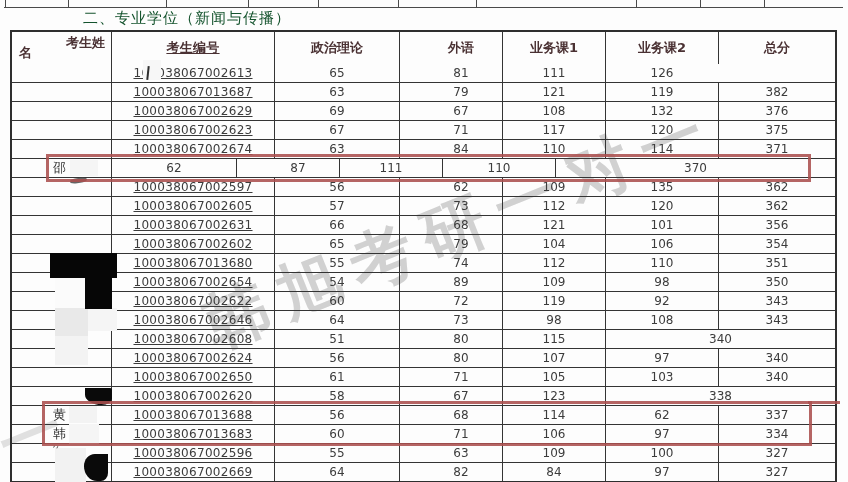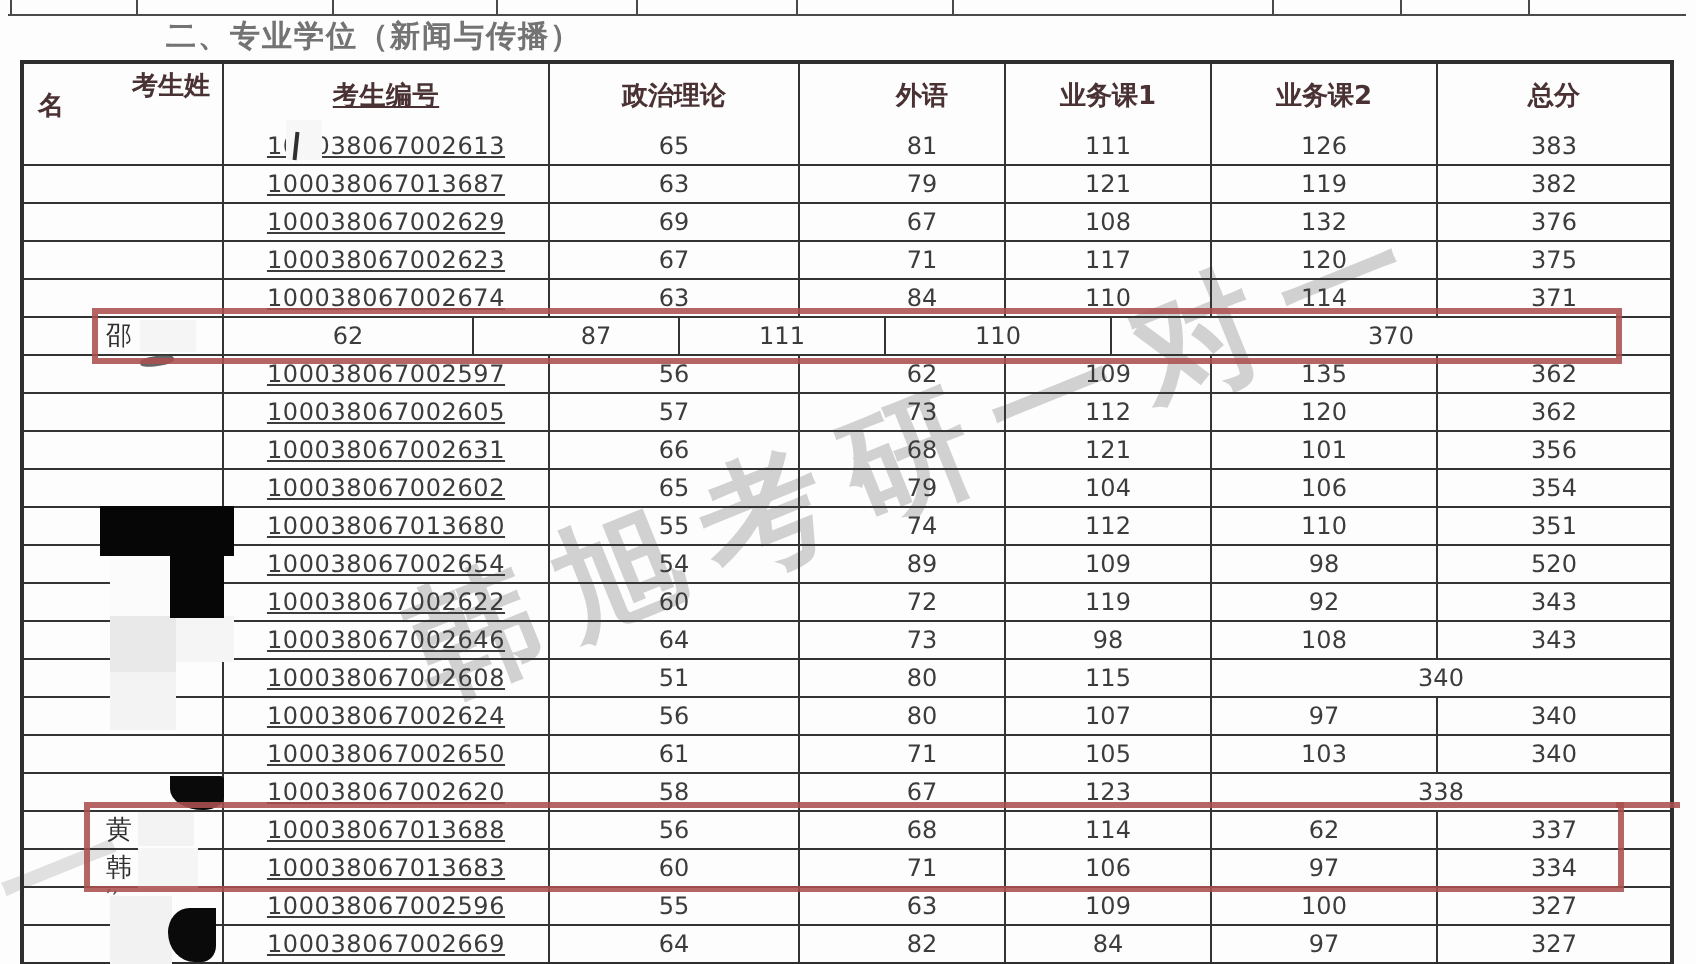--- a/index.html
+++ b/index.html
@@ -8,21 +8,21 @@
     background:#fdfdfd;
     font-family:"DejaVu Sans", sans-serif;
     -webkit-font-smoothing:antialiased;
   }
   
   .topline{position:absolute;left:4px;top:7px;width:839px;height:1px;background:#4a4a4a;}
   .stub{position:absolute;top:0;width:1px;height:7px;background:#4a4a4a;}
   
   .title{
     position:absolute;left:83px;top:9px;
-    font-size:15px;font-weight:bold;color:#737373;letter-spacing:1px;white-space:nowrap;
+    font-size:15px;font-weight:normal;color:#14532d;letter-spacing:1px;white-space:nowrap;
   }
   
   .watermark{
     position:absolute;left:150px;top:183px;width:620px;height:84px;
     transform:rotate(-22deg);transform-origin:center;
     font-size:64px;font-weight:bold;letter-spacing:14px;white-space:nowrap;
     color:rgba(148,148,148,0.42);text-align:center;pointer-events:none;
   }
   .watermark.tail{
     left:-490px;top:478px;color:rgba(160,160,160,0.30);
@@ -96,21 +96,20 @@
     <div class="cell c-total">总分</div>
   </div>
   <div style="display:contents" id="table-body">
   <div class="t-row d-row">
     <div class="cell c-name"></div>
     <div class="cell c-id">100038067002613</div>
     <div class="cell c-politics">65</div>
     <div class="cell c-foreign">81</div>
     <div class="cell c-course1">111</div>
     <div class="cell c-course2">126</div>
-    <div class="cell c-total">383</div>
   </div>
 
   <div class="t-row d-row">
     <div class="cell c-name"></div>
     <div class="cell c-id">100038067013687</div>
     <div class="cell c-politics">63</div>
     <div class="cell c-foreign">79</div>
     <div class="cell c-course1">121</div>
     <div class="cell c-course2">119</div>
     <div class="cell c-total">382</div>
@@ -205,21 +204,21 @@
     <div class="cell c-total">351</div>
   </div>
 
   <div class="t-row d-row">
     <div class="cell c-name"></div>
     <div class="cell c-id">100038067002654</div>
     <div class="cell c-politics">54</div>
     <div class="cell c-foreign">89</div>
     <div class="cell c-course1">109</div>
     <div class="cell c-course2">98</div>
-    <div class="cell c-total">520</div>
+    <div class="cell c-total">350</div>
   </div>
 
   <div class="t-row d-row">
     <div class="cell c-name"></div>
     <div class="cell c-id">100038067002622</div>
     <div class="cell c-politics">60</div>
     <div class="cell c-foreign">72</div>
     <div class="cell c-course1">119</div>
     <div class="cell c-course2">92</div>
     <div class="cell c-total">343</div>

